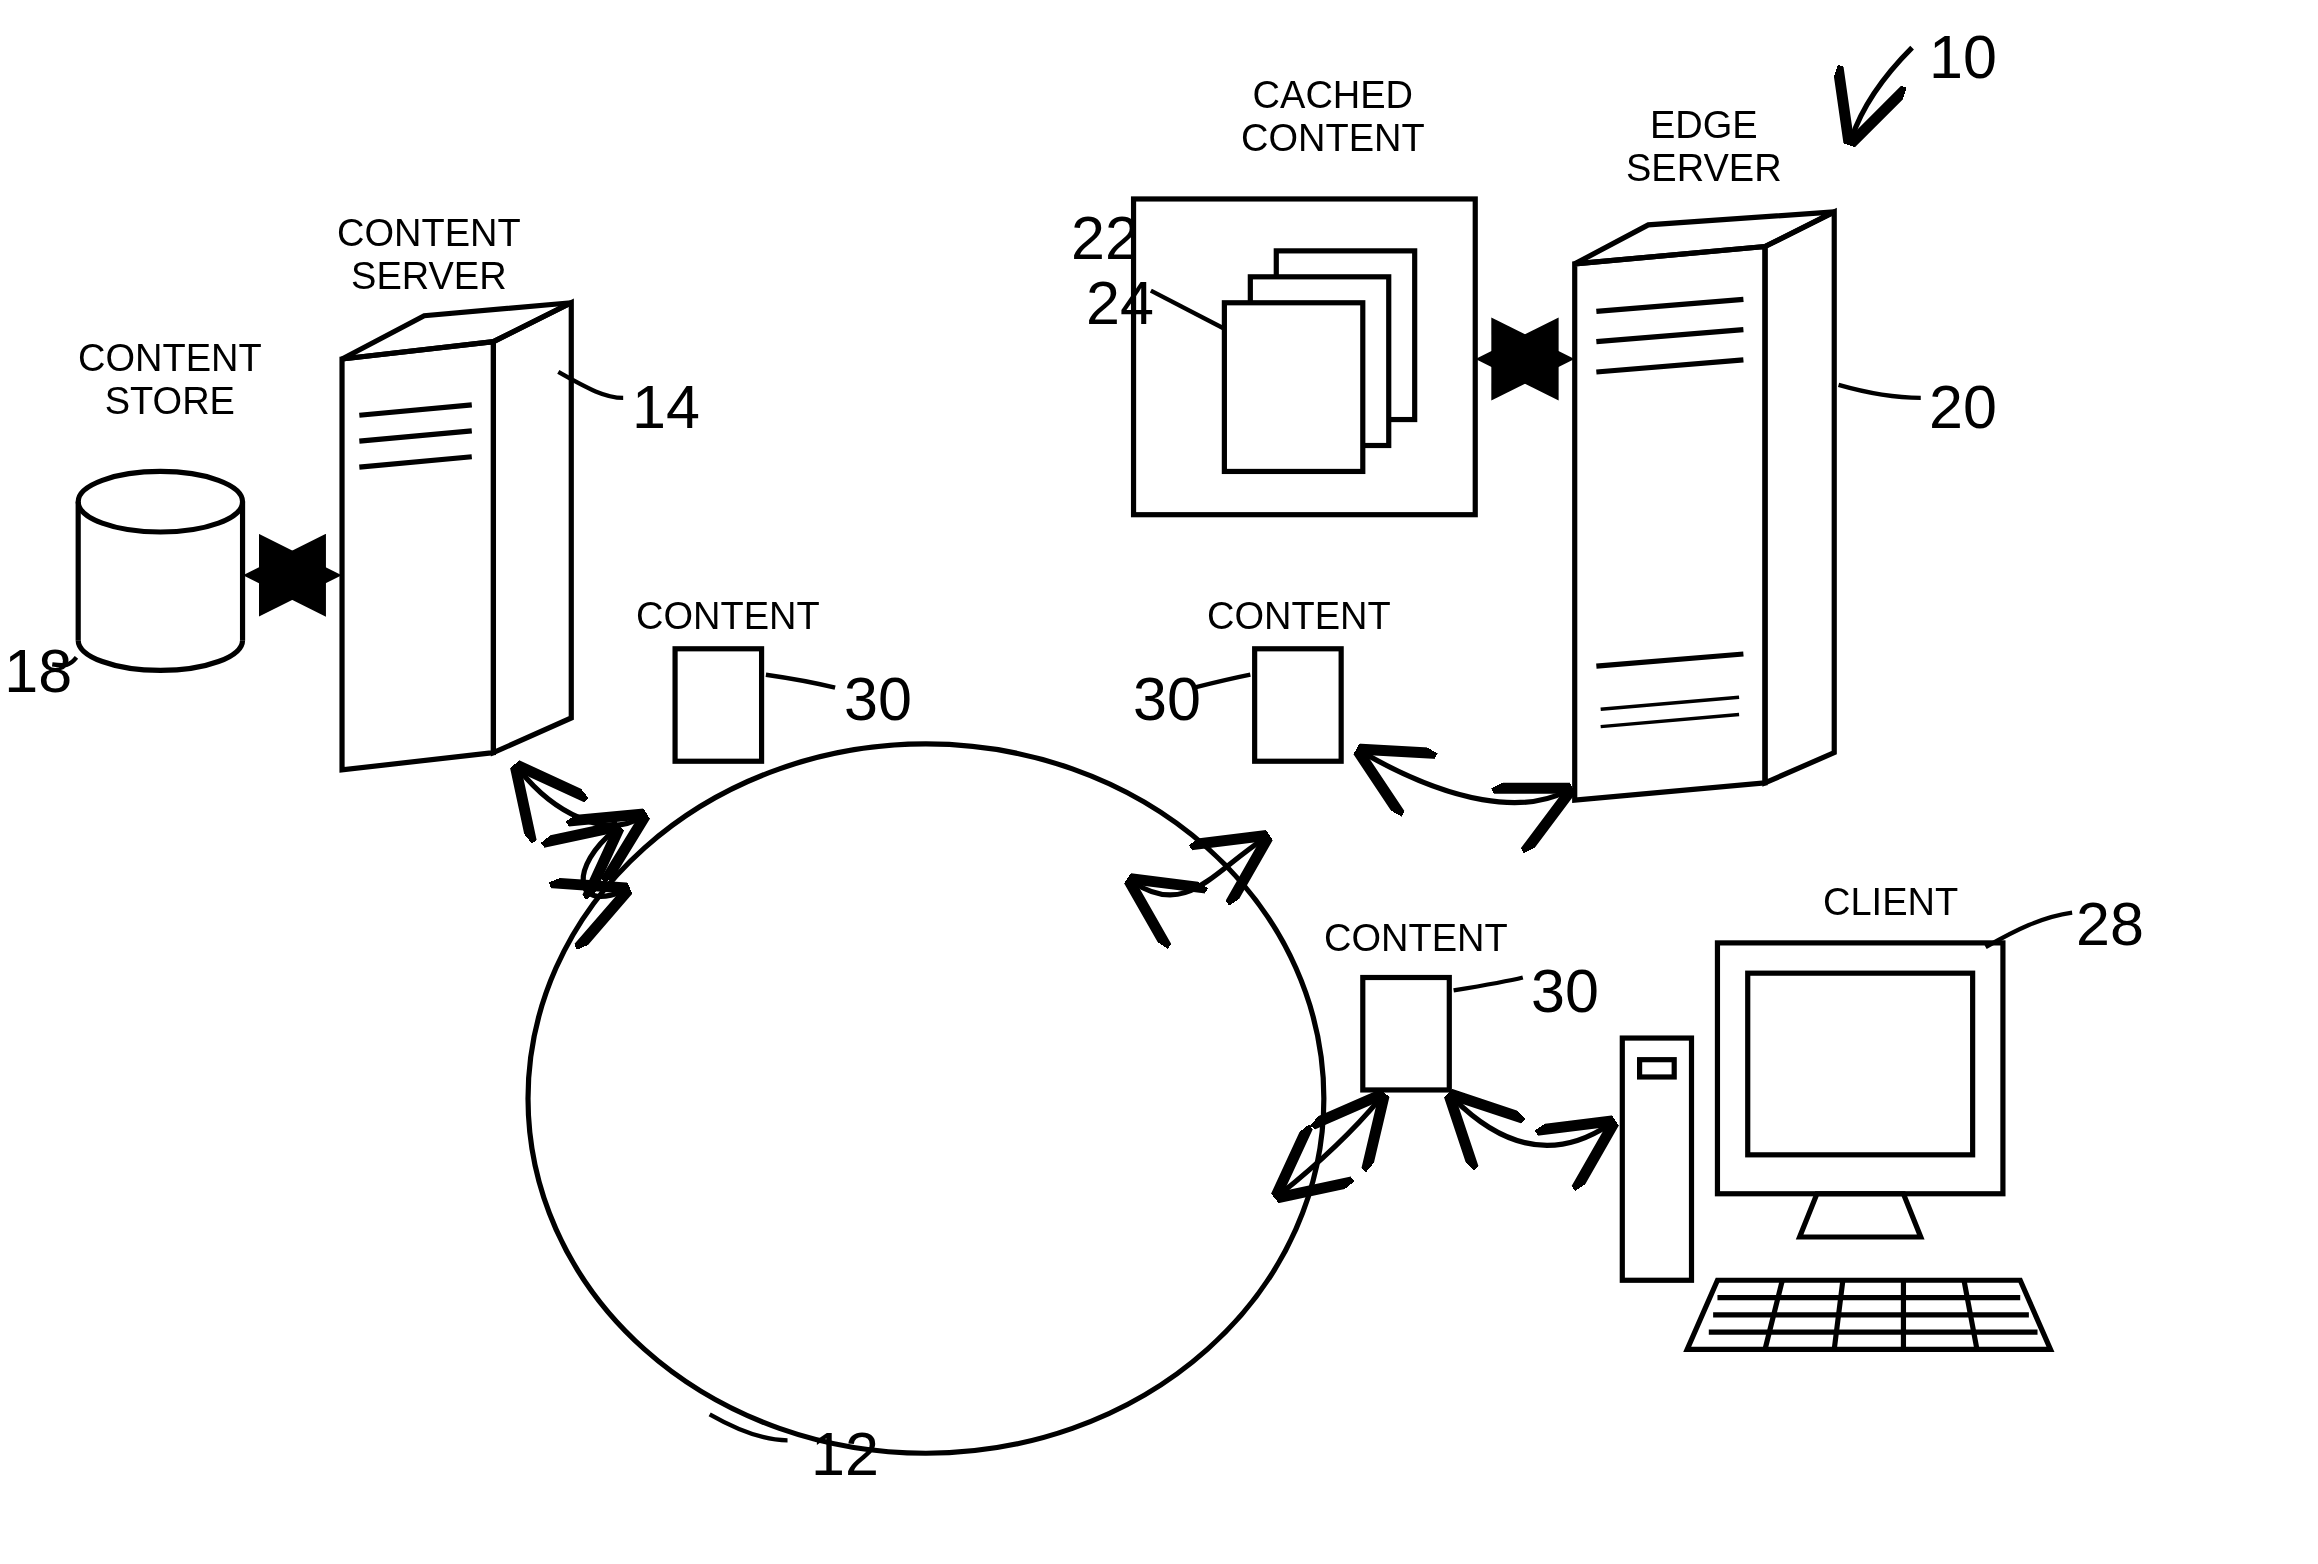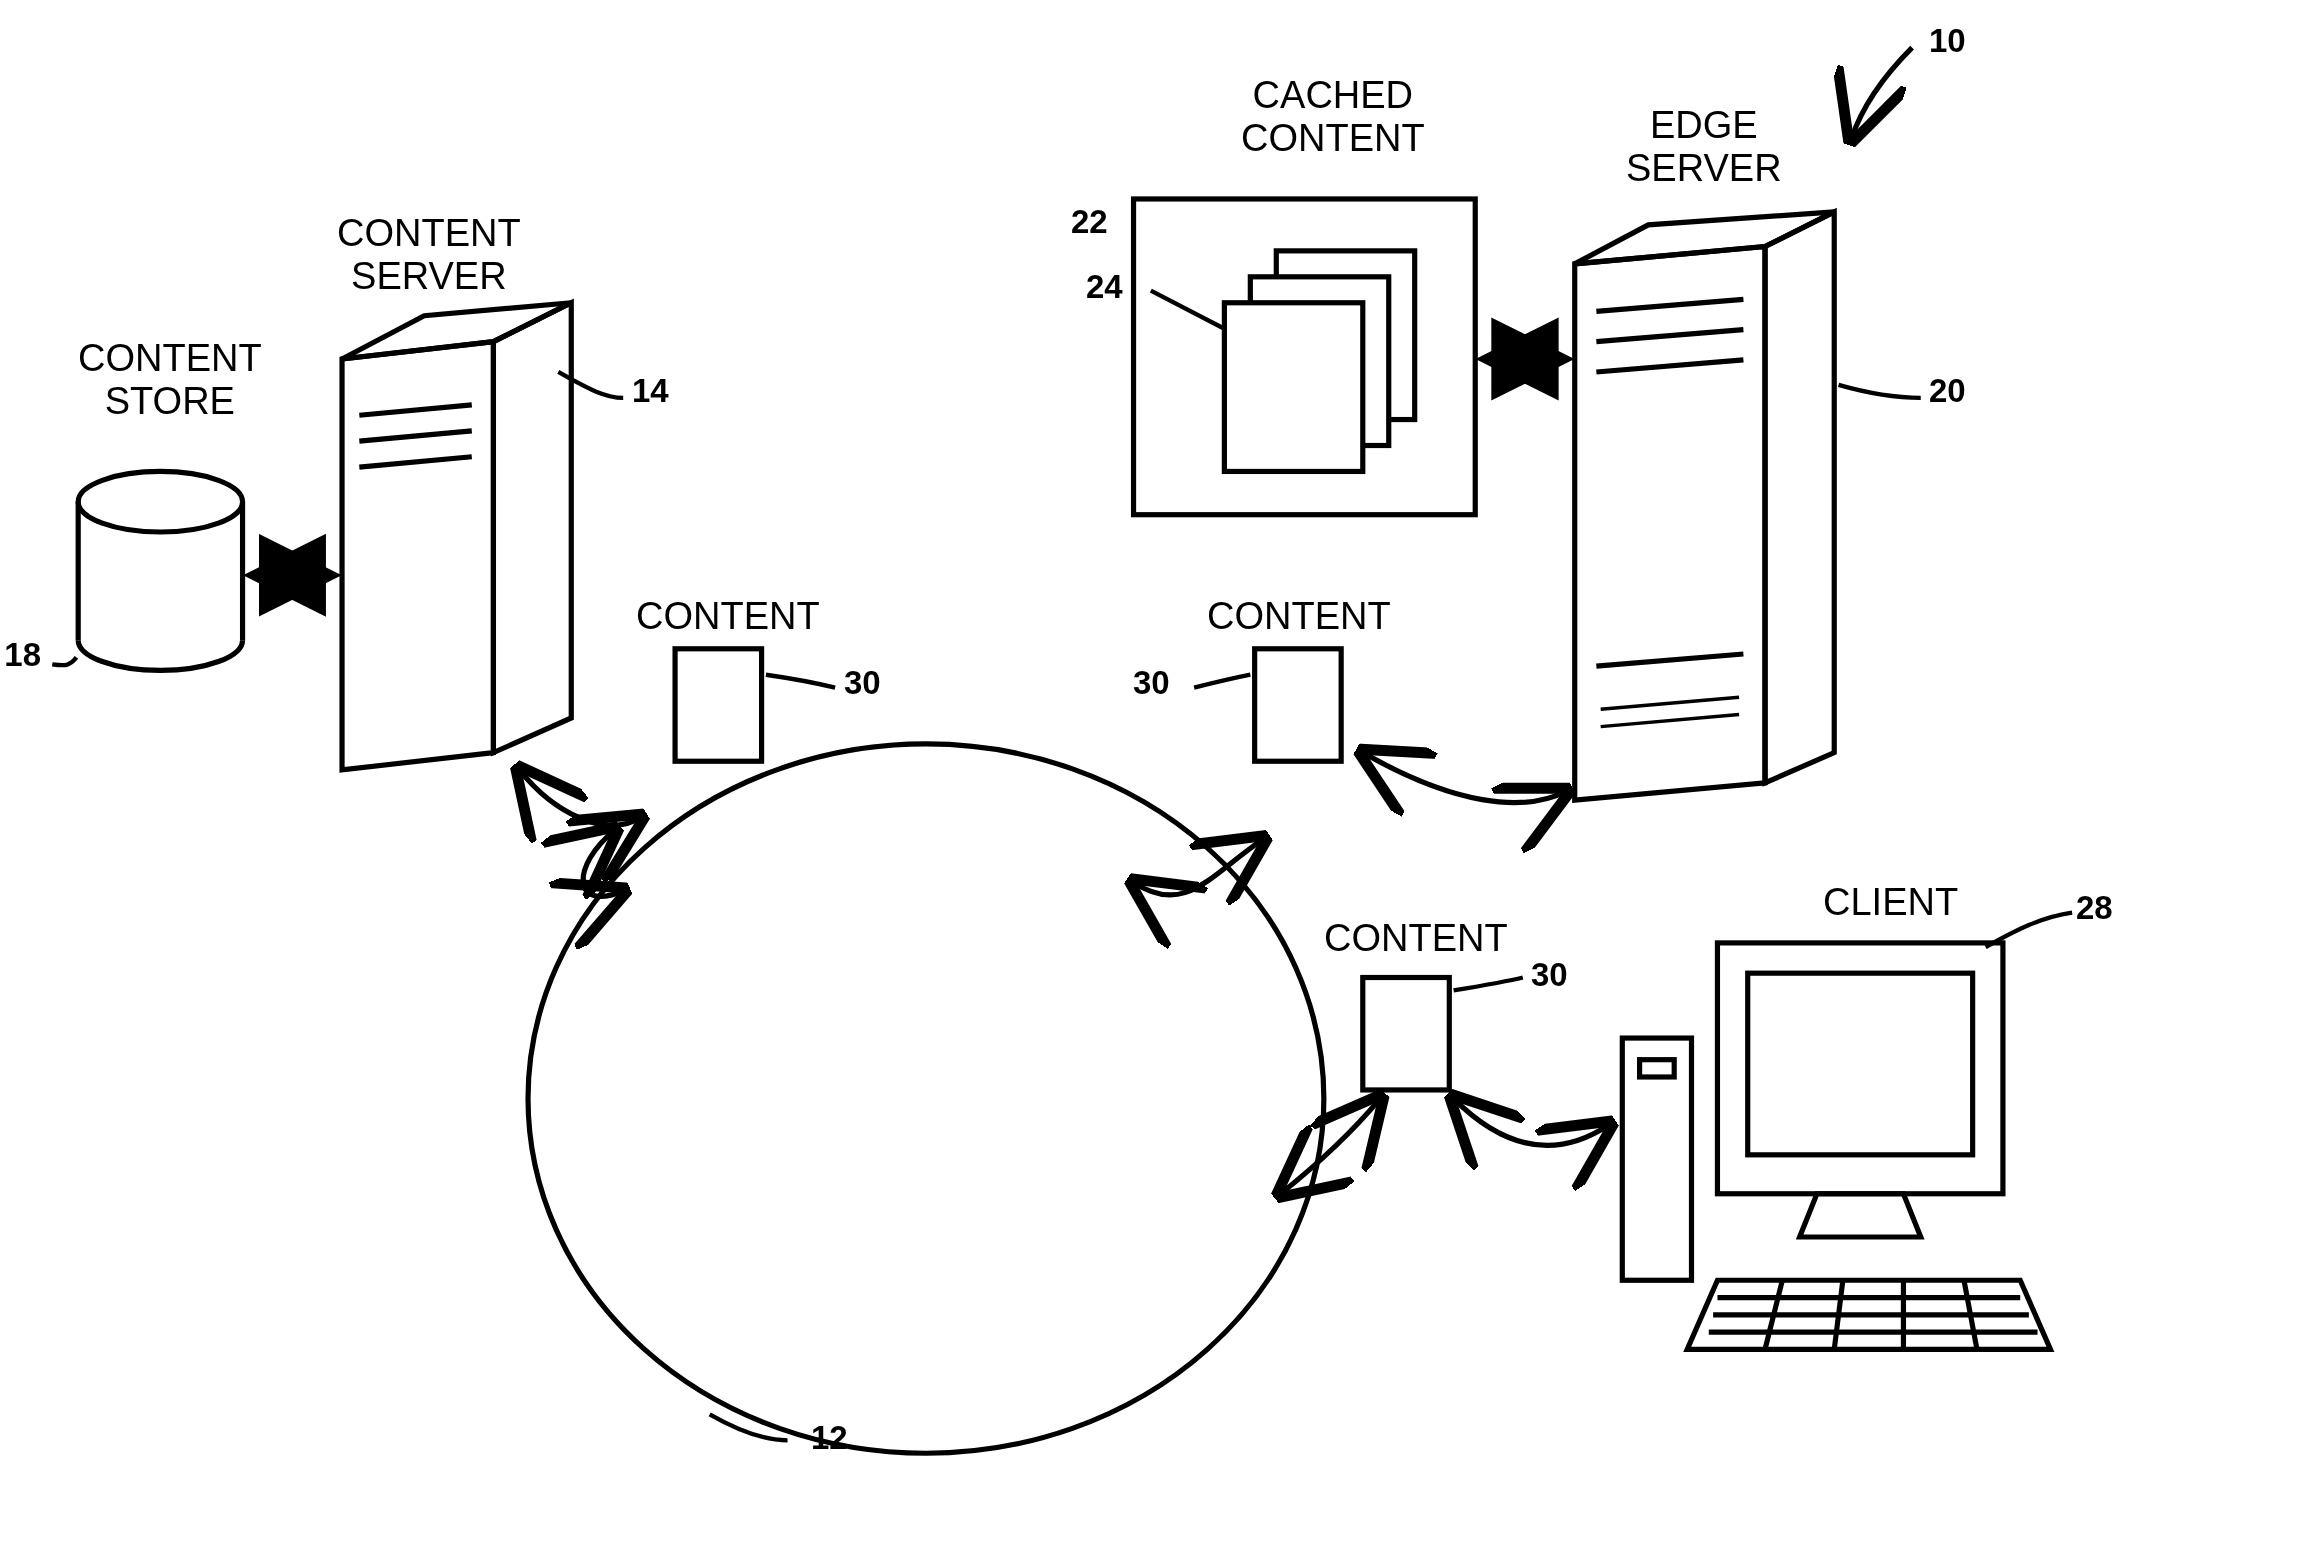--- a/index.html
+++ b/index.html
@@ -16,23 +16,22 @@
   }
   .label {
     position: absolute;
     font-size: 38px;
     color: #000;
     text-align: center;
     white-space: pre;
   }
   .num {
     position: absolute;
-    font-size: 33px;
+    font-size: 61px;
     color: #000;
-    font-weight: bold;
   }
   svg.overlay {
     position: absolute;
     top: 0;
     left: 0;
     width: 2319px;
     height: 1564px;
     overflow: visible;
   }
 </style>

